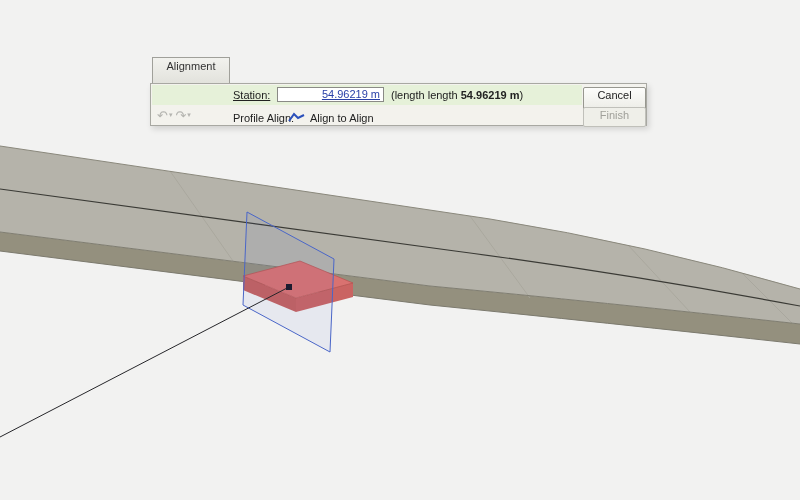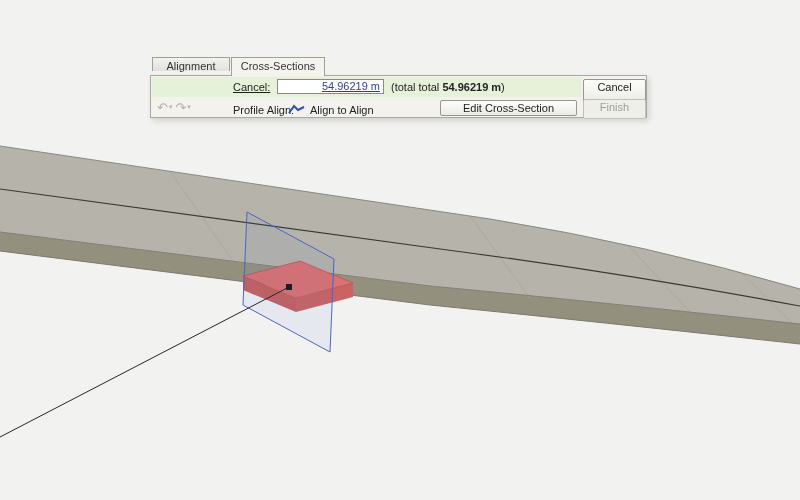--- a/index.html
+++ b/index.html
@@ -9,21 +9,21 @@
     font-family:"Liberation Sans", sans-serif;
   }
   svg.viewport { position:absolute; left:0; top:0; }
 
   
   .dialog { position:absolute; left:150px; top:57px; width:497px; z-index:10; }
   .tabs { display:flex; padding-left:2px; position:relative; z-index:3; }
   .tab {
     box-sizing:border-box; font-size:11px; color:#333; text-align:center;
     border:1px solid #a0a09a; border-bottom:none; margin-right:1px;
-    line-height:17px; height:14px; background:linear-gradient(#f2f2ee,#e2e2dc);
+    line-height:17px; height:26px; background:linear-gradient(#f2f2ee,#e2e2dc);
     cursor:default;
   }
   .tab-alignment { width:78px; margin-top:0px; }
   .tab-cross { width:94px; background:#f4f3ee; margin-bottom:-1px; height:19px; }
   .panel {
     position:relative; height:43px; width:100%; box-sizing:border-box;
     background:#f3f2ed; border:1px solid #a8a8a2;
     box-shadow:2px 3px 6px rgba(0,0,0,0.14);
   }
   .green-row { position:absolute; left:1px; top:1px; width:430px; height:20px; background:#e6f1d9; }
@@ -85,36 +85,34 @@
     <polygon stroke="#4a66c8" stroke-width="1" points="247,212 334,259 330,352 243,305" fill="rgba(90,120,210,0.07)"></polygon>
 
     <line x1="289" y1="287" x2="0" y2="437" stroke="#26262a" stroke-width="1"></line>
 
     <rect x="286" y="284" width="6" height="6" fill="#1c1c30"></rect>
   </svg>
 
   <div class="dialog">
     <div class="tabs">
       <div class="tab tab-alignment">Alignment</div>
-      <div class="tab tab-cross">Cross-Sections</div>
     </div>
 
     <div class="panel">
       <div class="green-row"></div>
 
-      <span class="lbl station-label">Cancel:</span>
+      <span class="lbl station-label">Station:</span>
       <div class="station-input">54.96219 m</div>
-      <span class="lbl total"><span>(total total</span> <span class="b">54.96219 m</span><span>)</span></span>
+      <span class="lbl total"><span>(length length</span> <span class="b">54.96219 m</span><span>)</span></span>
       <div class="btn cancel-btn">Cancel</div>
 
       <span class="undo-cluster"><span>↶</span><span class="caret">▾</span><span>↷</span><span class="caret">▾</span></span>
 
       <span class="lbl profile-label">Profile Align:</span>
       <svg class="profile-icon" width="18" height="12">
         <polyline points="1,10 6,3 10,7 16,4" fill="none" stroke="#2b50bb" stroke-width="2"></polyline>
       </svg>
       <span class="lbl profile-value">Align to Align</span>
-      <div class="btn edit-btn">Edit Cross-Section</div>
       <div class="btn finish-btn">Finish</div>
     </div>
   </div>
 
 </div>
 
 </body></html>

